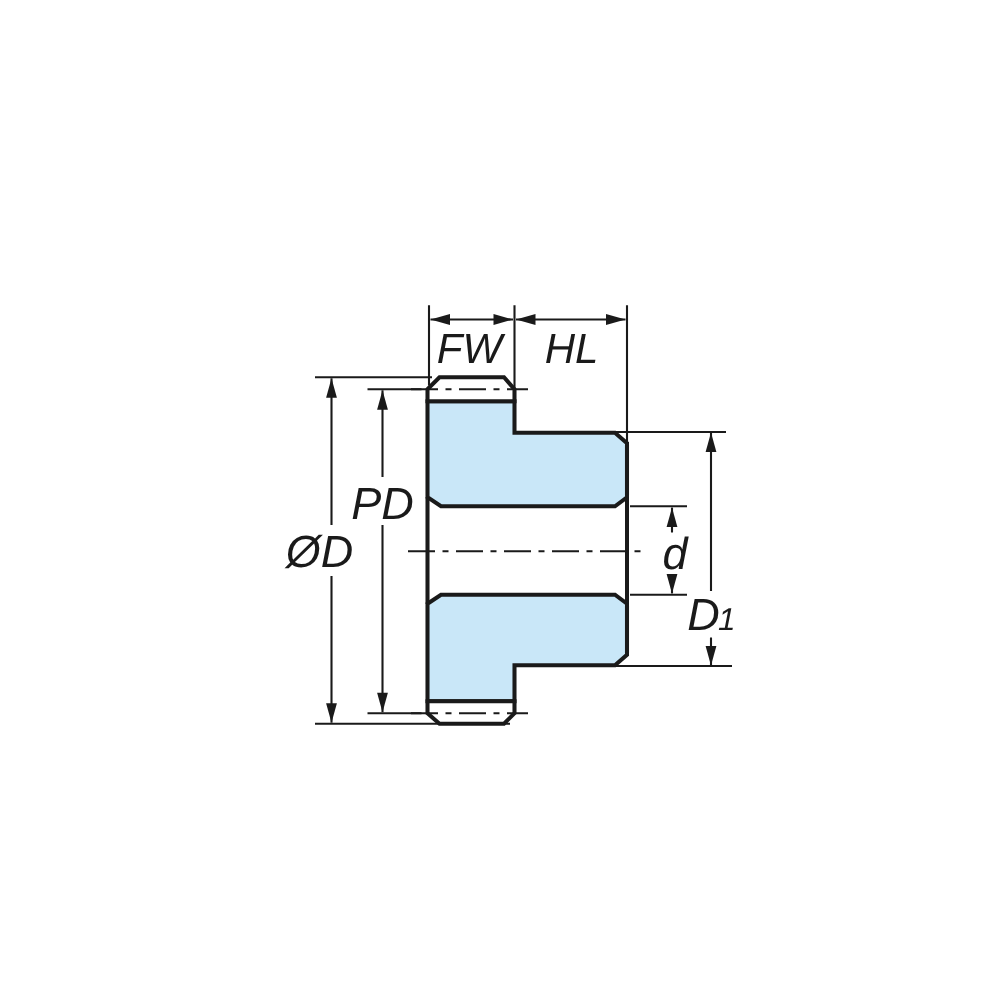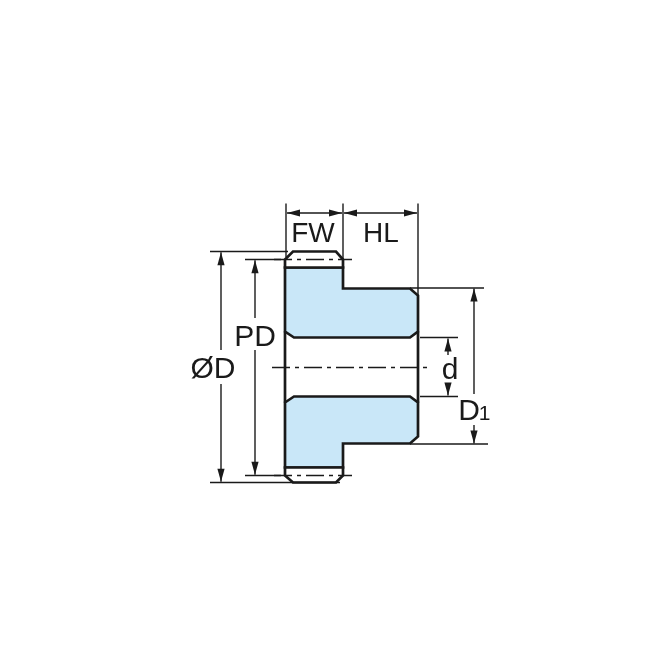--- a/index.html
+++ b/index.html
@@ -4,20 +4,21 @@
 <style>
   :root{
     --fill:#c9e7f8;
     --line:#1a1a1a;
     --bg:#ffffff;
   }
   html,body{margin:0;padding:0;background:var(--bg);}
   .canvas{
     width:670px;height:550px;position:relative;background:var(--bg);
     font-family:"Liberation Sans", sans-serif;
+    font-style:italic;
   }
   svg{display:block;}
   .shape{stroke:var(--line);stroke-width:2.7;stroke-linejoin:miter;fill:none;}
   .shape-fill{fill:var(--fill);}
   .shape-white{fill:var(--bg);}
   .thin{stroke:var(--line);stroke-width:1.4;fill:none;}
   .dashdot{stroke:var(--line);stroke-width:1.4;fill:none;stroke-dasharray:18 5 4 5;}
   .dim-label{
     font-family:"Liberation Sans", sans-serif;
     fill:var(--line);

